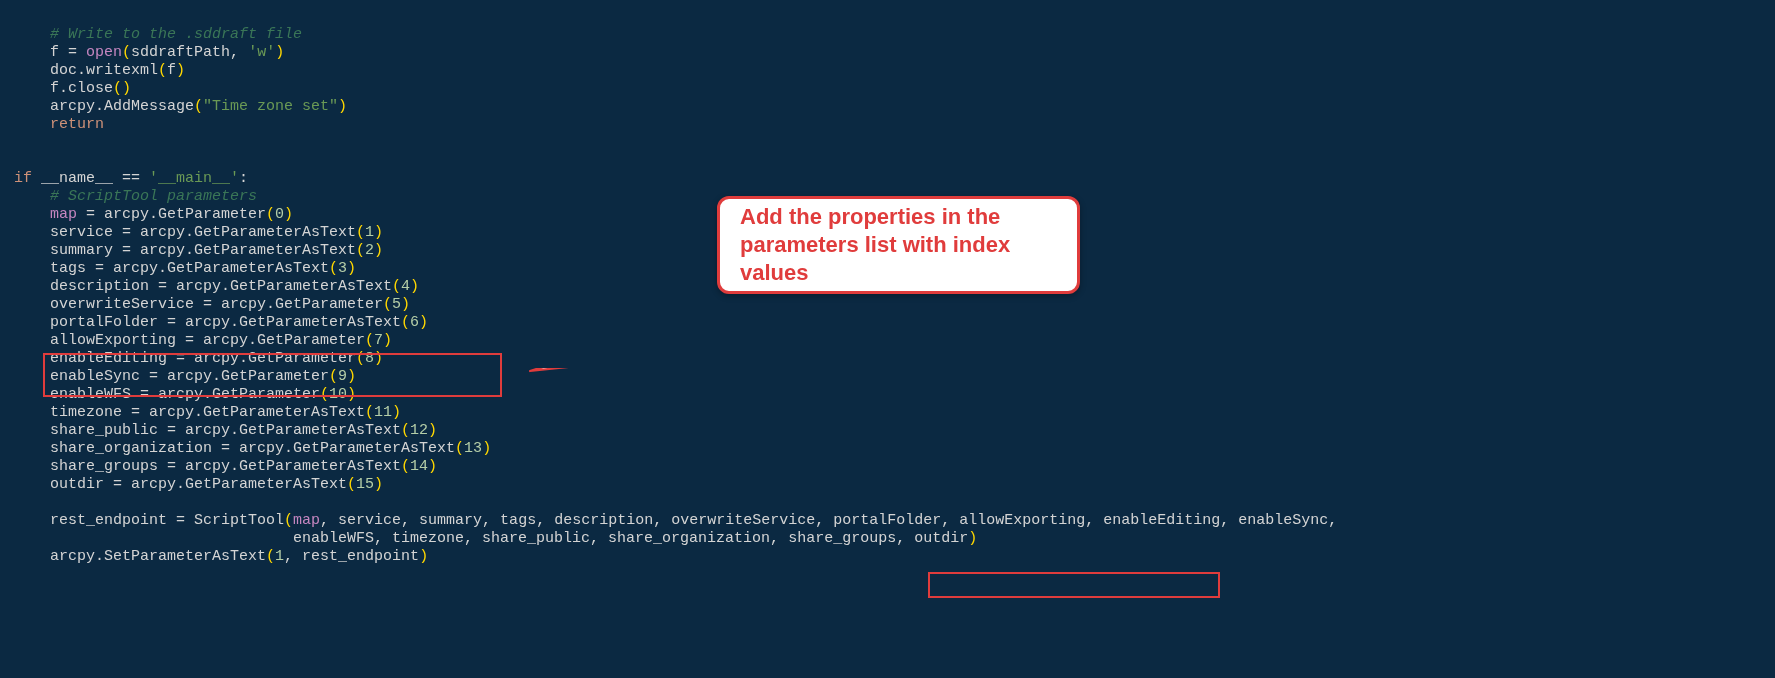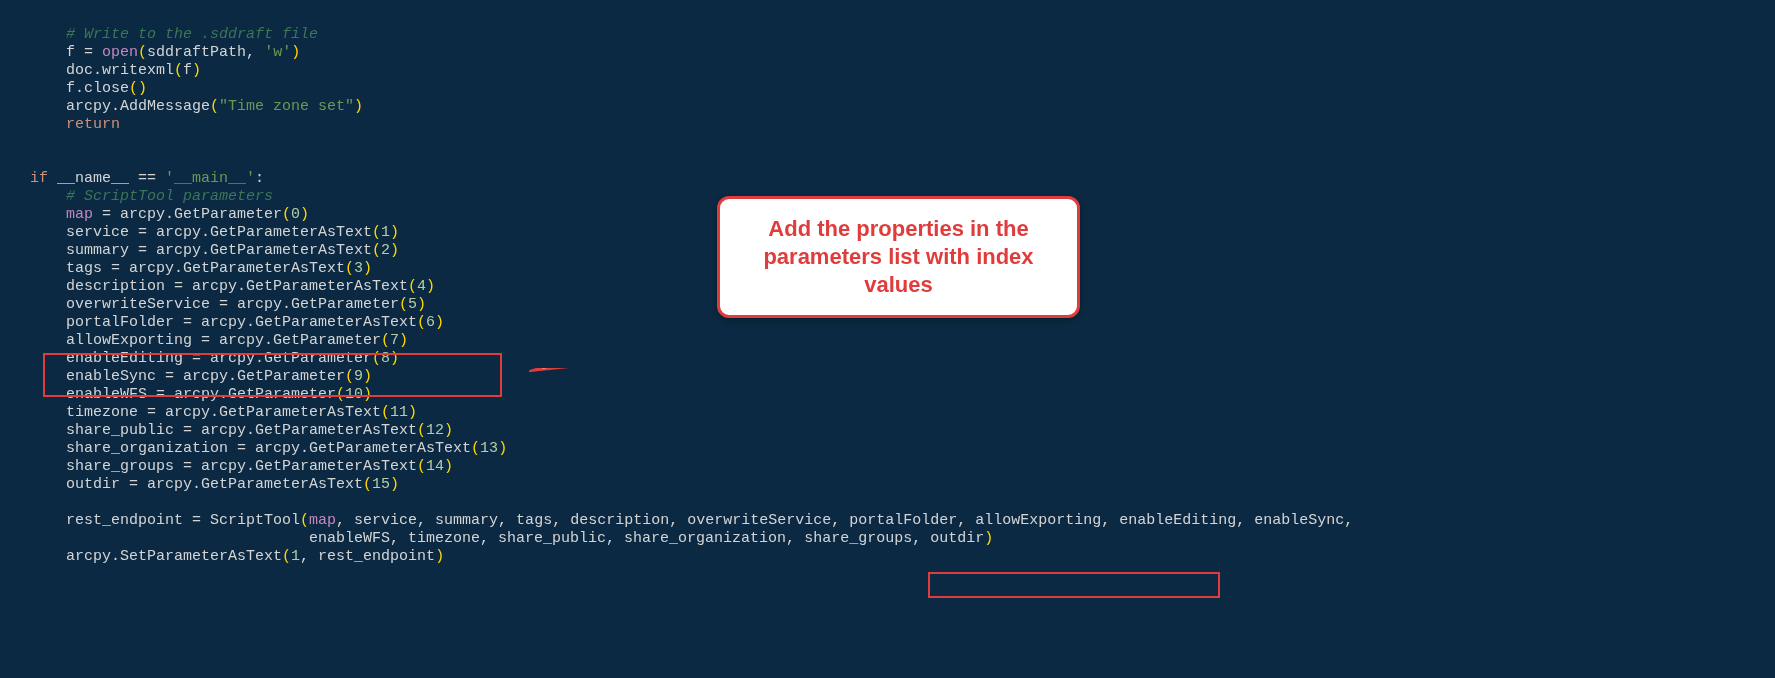--- a/index.html
+++ b/index.html
@@ -9,21 +9,21 @@
     font-family: Consolas, 'Courier New', monospace;
     font-size: 15px;
     line-height: 18px;
     color: #d4d4d4;
     width: 1775px;
     height: 678px;
     overflow: hidden;
     position: relative;
   }
   .code-area {
-    padding: 8px 30px;
+    padding: 8px 14px;
     white-space: pre;
     position: relative;
   }
   .c-comment { color: #3a7657; font-style: italic; }
   .c-builtin { color: #c586c0; }
   .c-string  { color: #6a9955; }
   .c-number  { color: #b5cea8; }
   .c-orange  { color: #ce9178; }
   .c-paren   { color: #ffd700; }
   .c-text    { color: #d4d4d4; }
@@ -37,27 +37,26 @@
   #box-args   { left: 928px; top: 572px; width: 288px; height: 22px; }
 
   .callout {
     position: absolute;
     left: 717px;
     top: 196px;
     width: 363px;
     background: #fff;
     border: 3px solid #e03c3c;
     border-radius: 12px;
-    padding: 16px 20px;
+    padding: 4px 20px;
     box-sizing: border-box;
     font-family: Arial, Helvetica, sans-serif;
     font-size: 22px;
     font-weight: bold;
     color: #e03c3c;
-    text-align: center;
     line-height: 28px;
     white-space: normal;
     box-shadow: 0 2px 6px rgba(0,0,0,0.3);
   }
   .callout-tail {
     position: absolute;
     left: 500px;
     top: 368px;
     width: 240px;
     height: 60px;

